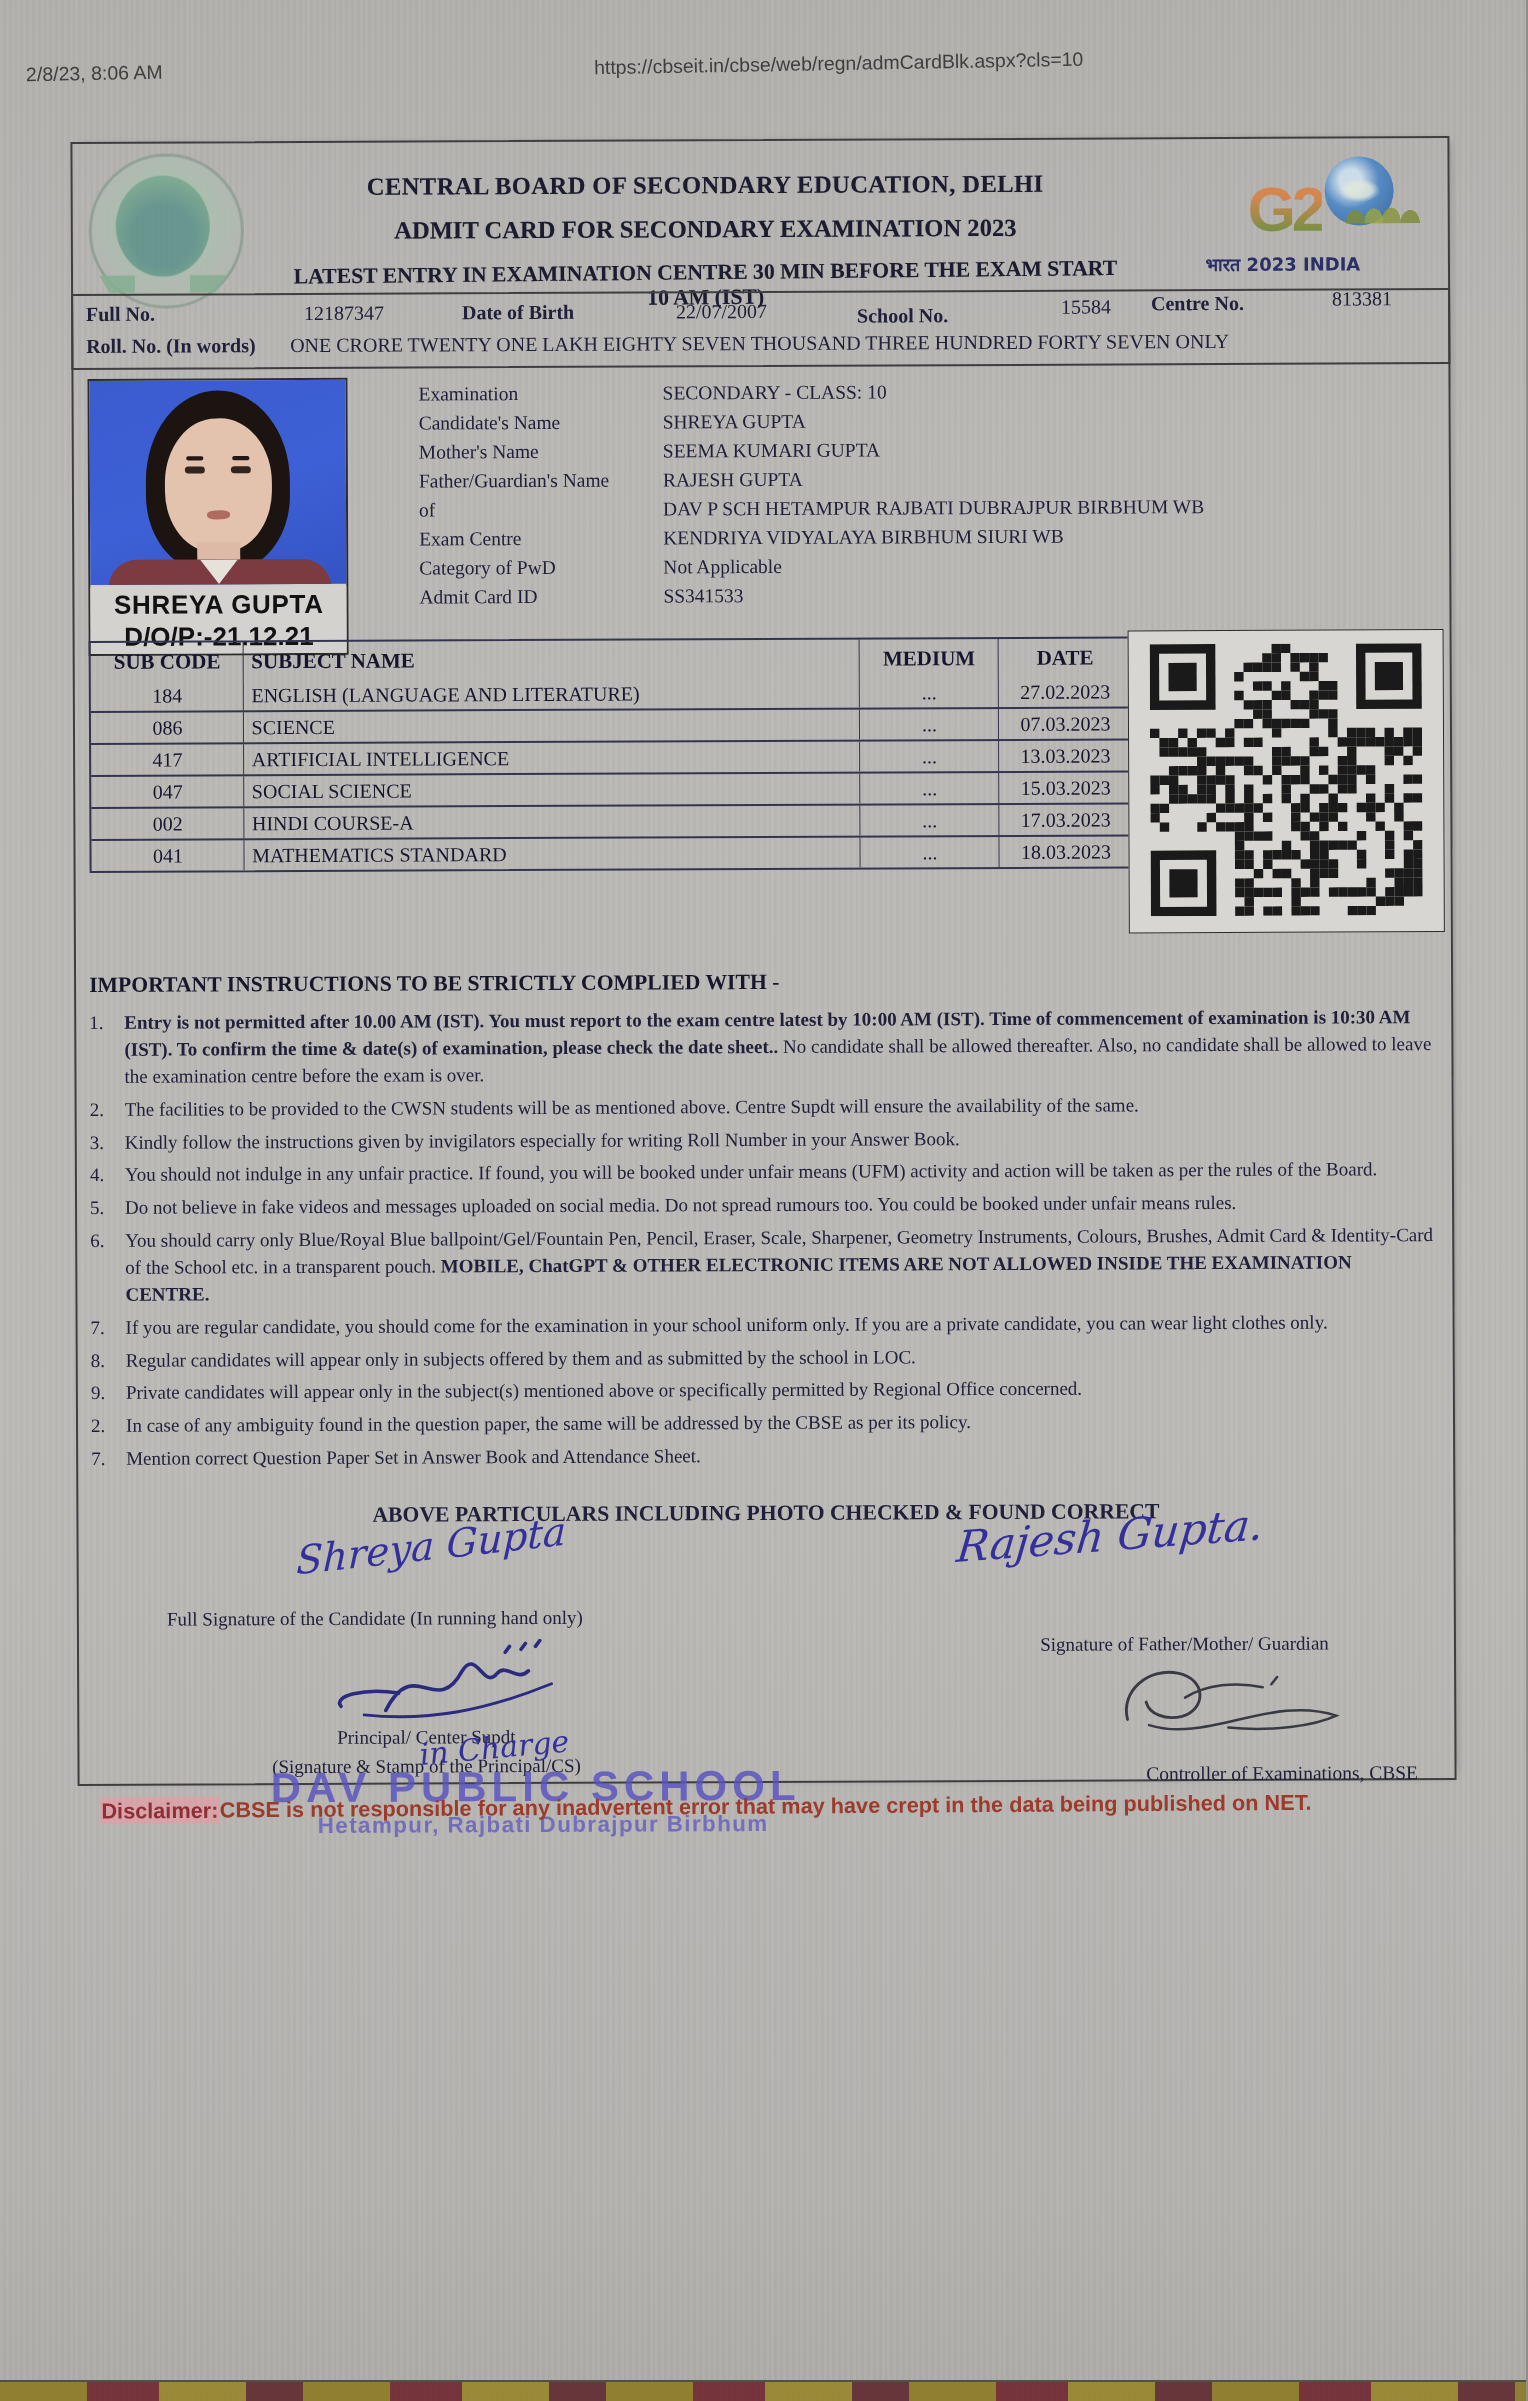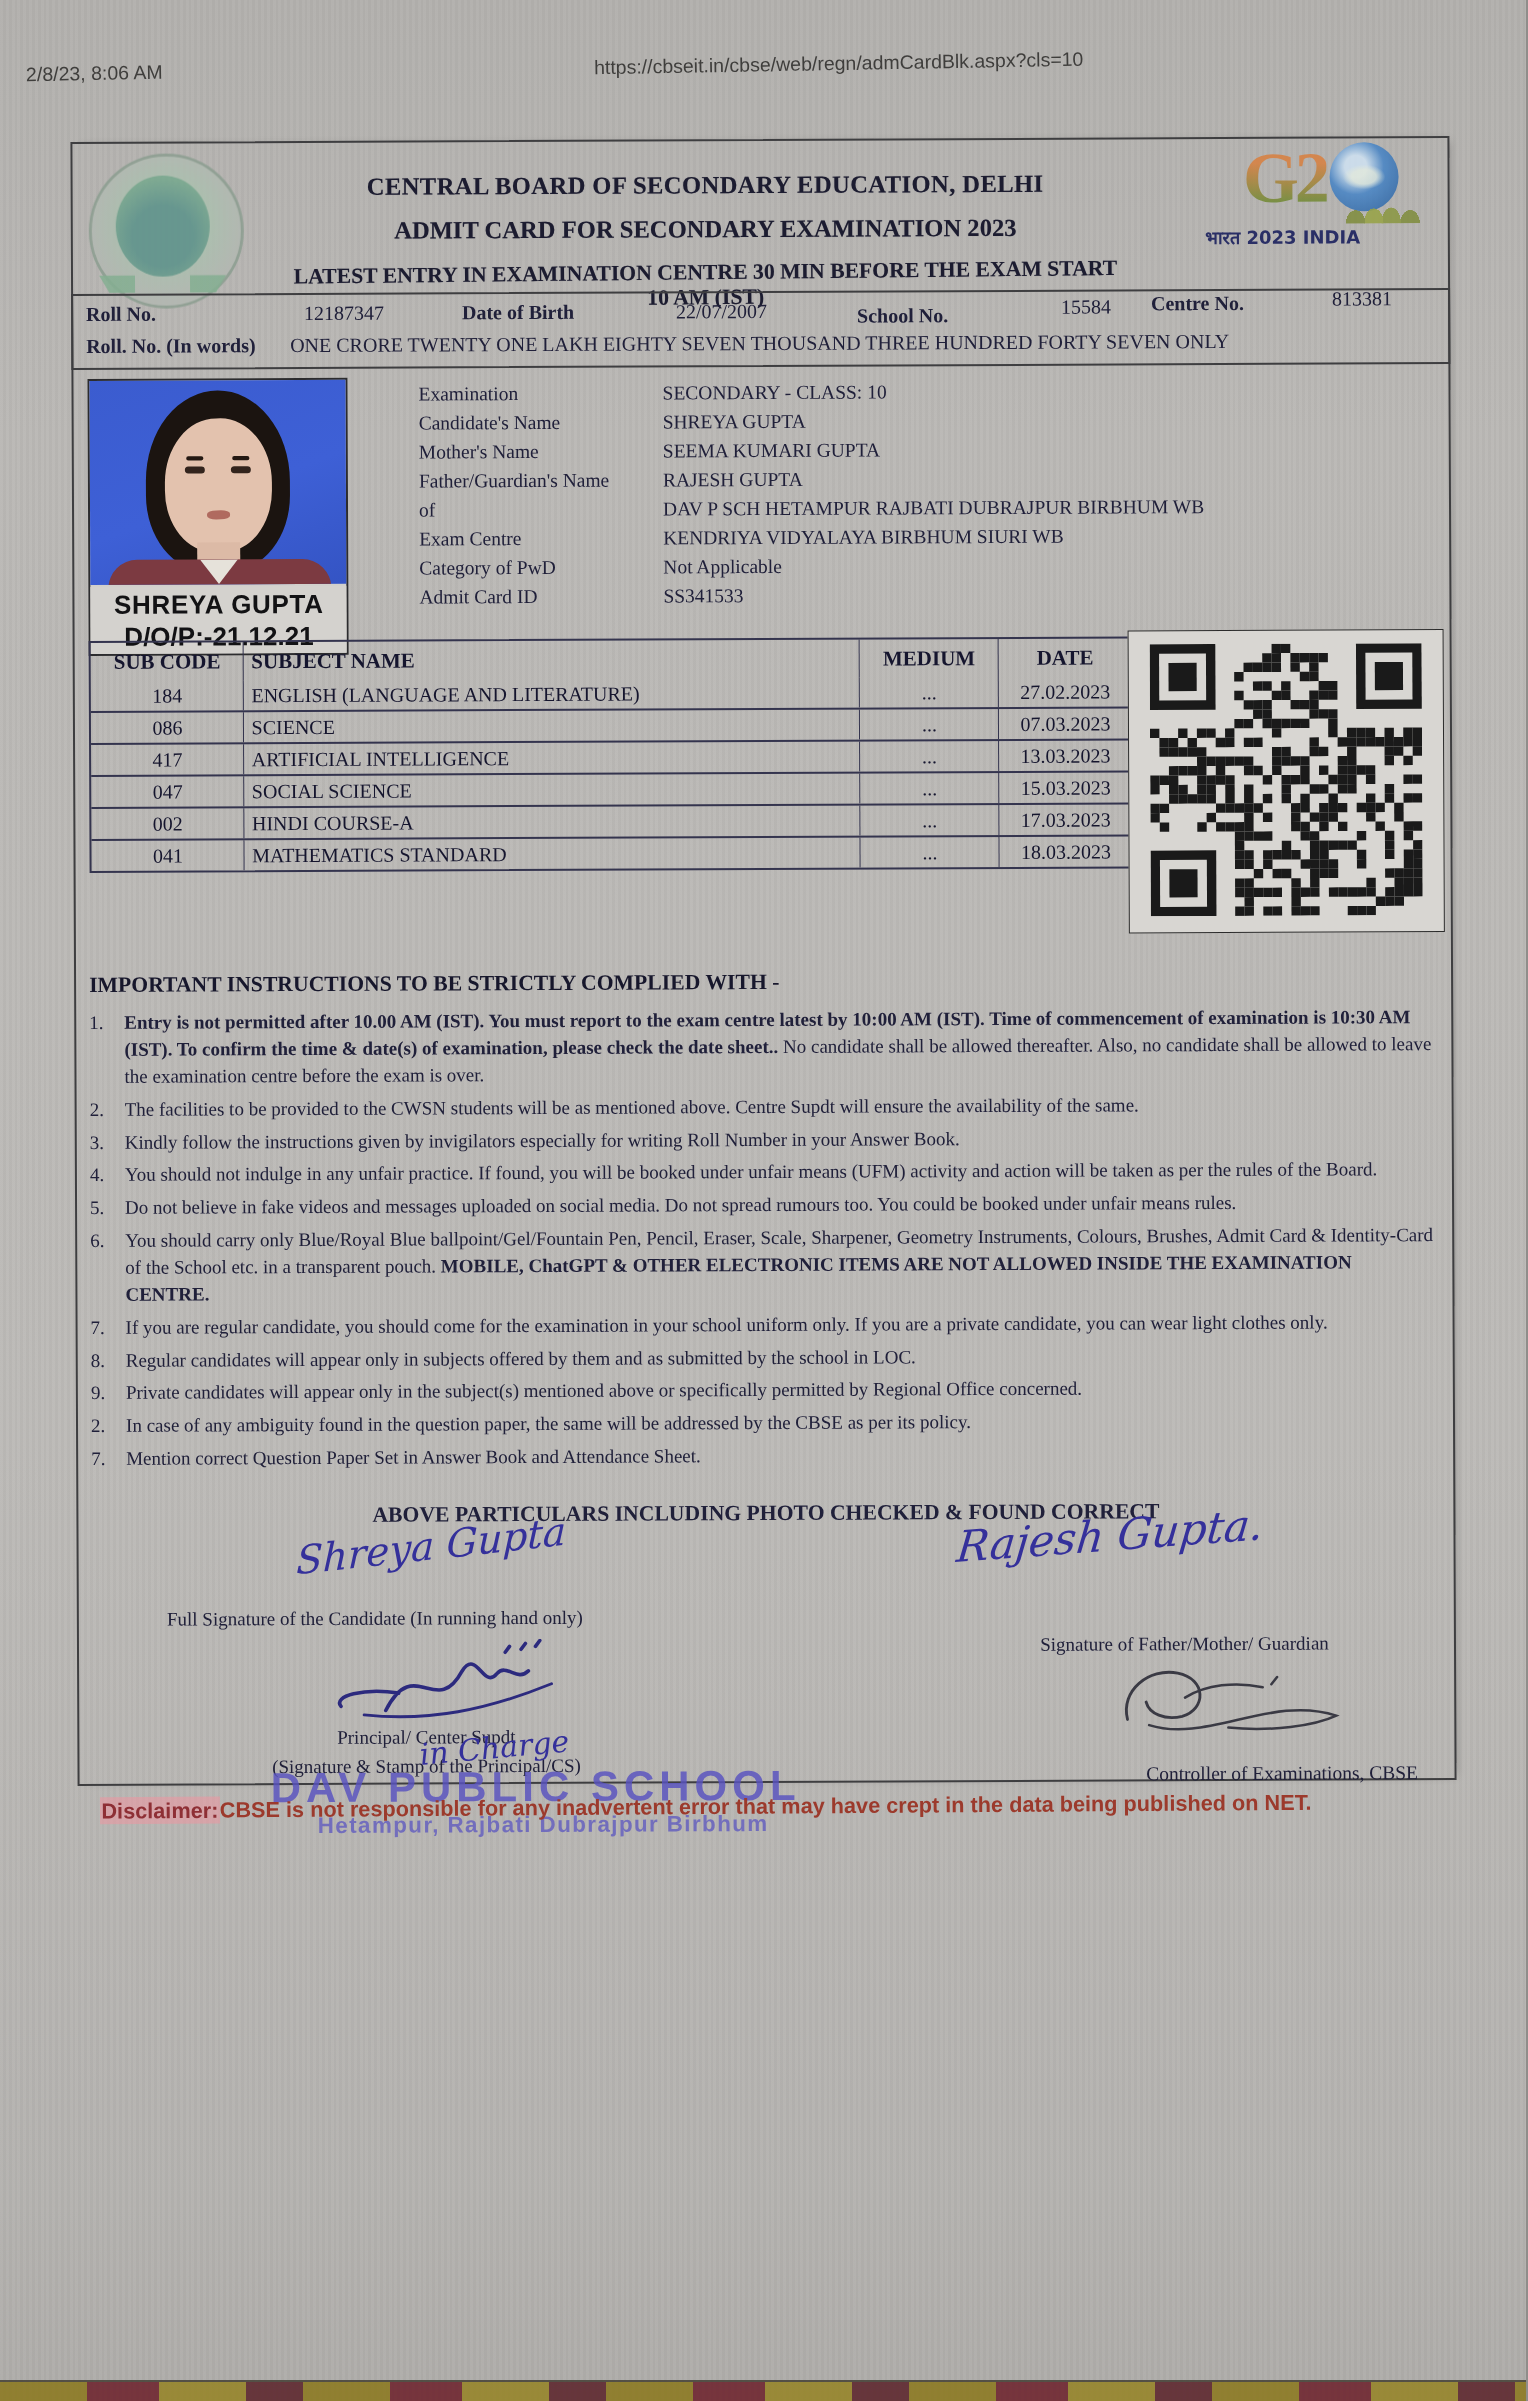--- a/index.html
+++ b/index.html
@@ -35,23 +35,23 @@
   
   .hdr{position:absolute; left:217px; top:30px; width:831px; text-align:center; font-weight:bold;
        color:#1c1c30; text-shadow:0 0 0.7px rgba(20,20,40,.4);}
   .hdr .l1{font-size:24.6px; letter-spacing:0.4px;}
   .hdr .l2{font-size:24.6px; margin-top:16px;}
   .hdr .l3{font-size:21.7px; margin-top:17.3px; transform:rotate(-0.35deg);}
 
   
   .g20{position:absolute; right:11.6px; top:2.9px; width:231px; text-align:center;}
   .g20 .row{display:flex; align-items:center; justify-content:center;}
-  .g20 .gtxt{font-family:Liberation Serif, serif; font-weight:bold; font-size:72px; line-height:1;
+  .g20 .gtxt{font-family:Liberation Sans, sans-serif; font-weight:bold; font-size:62px; line-height:1;
        background:linear-gradient(180deg,#d97f3e 30%,#6d8a33 85%); -webkit-background-clip:text;
-       background-clip:text; color:transparent; opacity:.85; letter-spacing:-4.3px;}
+       background-clip:text; color:transparent; opacity:.85; letter-spacing:-4.3px;margin-top:37px;}
   .g20 .globe{position:relative; width:69px; height:69px; margin-left:2.9px; border-radius:50%;
        background:radial-gradient(circle at 38% 35%, #cfe2f2 0 18%, #4a86c6 45%, #2f66a4 90%); opacity:.88;}
   .g20 .globe:before{content:""; position:absolute; left:13px; top:21.7px; width:43px; height:24.6px;
        background:radial-gradient(ellipse at center,#e8f0e2 0 40%, transparent 70%); border-radius:50%; opacity:.8;}
   .g20 .lotus{position:absolute; right:13px; top:53px; width:79px; height:29px;
        background:
         radial-gradient(ellipse 16px 21.7px at 15% 100%, #7f8c3c 0 60%, transparent 61%),
         radial-gradient(ellipse 16px 24.6px at 38% 100%, #97a344 0 60%, transparent 61%),
         radial-gradient(ellipse 16px 26px at 60% 100%, #8a9740 0 60%, transparent 61%),
         radial-gradient(ellipse 16px 21.7px at 84% 100%, #7f8c3c 0 60%, transparent 61%);
@@ -173,21 +173,21 @@
     <div class="g20">
       <div class="row">
         <span class="gtxt">G2</span>
         <span class="globe"></span>
       </div>
       <div class="lotus"></div>
       <div class="cap">भारत 2023 INDIA</div>
     </div>
 
     <div class="rollbox">
-      <span class="r1 rlbl" style="left:13px">Roll No.</span>
+      <span class="r1 rlbl" style="left:13px">Full No.</span>
       <span class="r1" style="left:231px">12187347</span>
       <span class="r1 rlbl" style="left:389px">Date of Birth</span>
       <span class="r1" style="left:603px">22/07/2007</span>
       <span class="r1 rlbl" style="left:784px;top:12px">School No.</span>
       <span class="r1" style="left:988px;top:3.6px">15584</span>
       <span class="r1 rlbl" style="left:1078px;top:1.4px">Centre No.</span>
       <span class="r1" style="left:1259px;top:-2.9px">813381</span>
       <span class="r2 rlbl" style="left:13px">Roll. No. (In words)</span>
       <span class="r2" style="left:217px">ONE CRORE TWENTY ONE LAKH EIGHTY SEVEN THOUSAND THREE HUNDRED FORTY SEVEN ONLY</span>
     </div>

